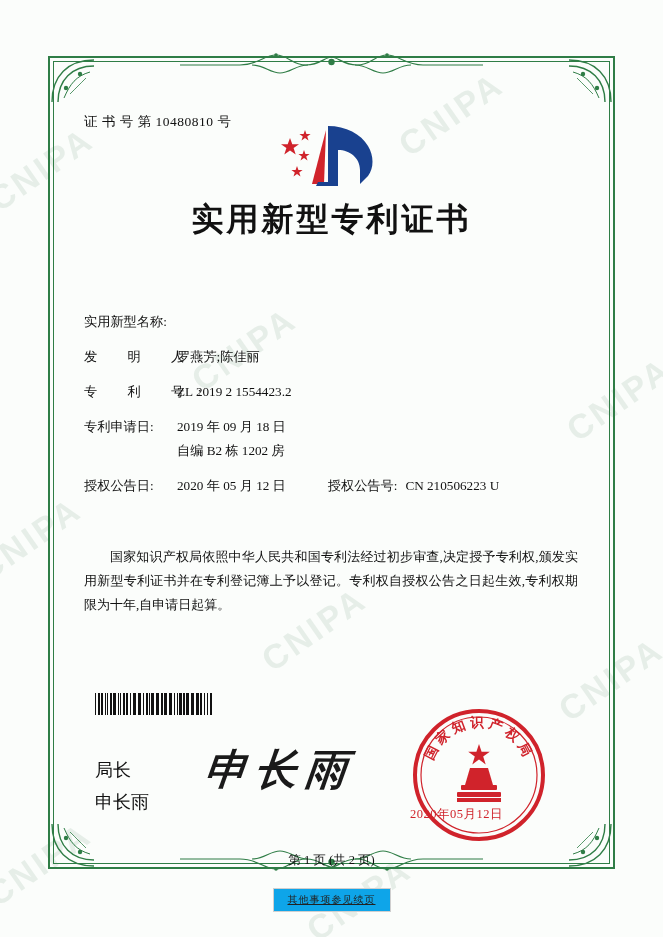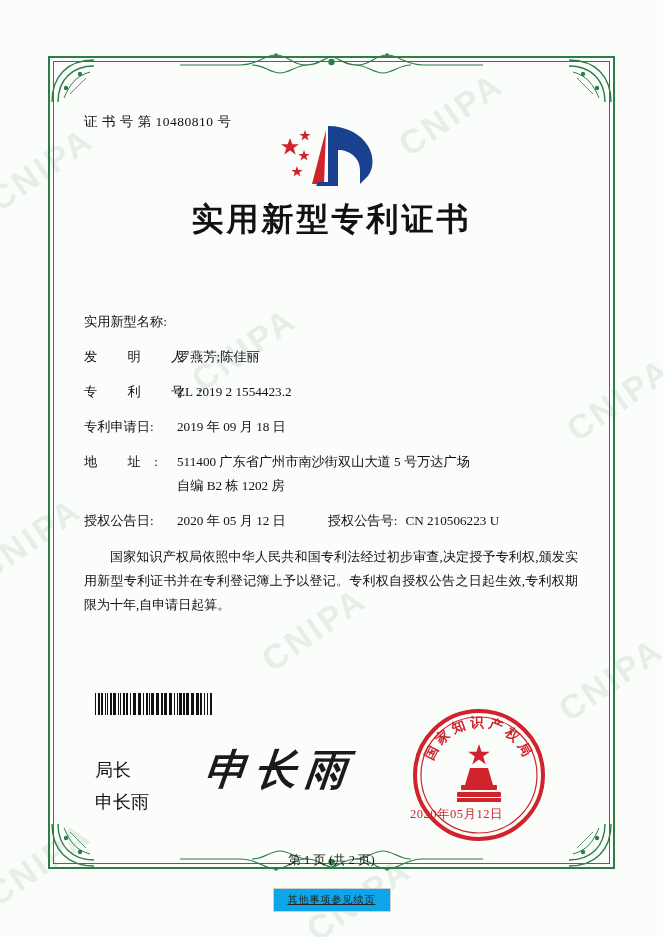--- a/index.html
+++ b/index.html
@@ -368,24 +368,20 @@
       <div class="flabel sp2">专 利 号:</div>
       <div class="fval">ZL 2019 2 1554423.2</div>
     </div>
 
     <div class="frow">
       <div class="flabel">专利申请日:</div>
       <div class="fval">2019 年 09 月 18 日</div>
     </div>
 
 
-    <div class="frow">
-      <div class="flabel sp2">地 址:</div>
-      <div class="fval">511400 广东省广州市南沙街双山大道 5 号万达广场</div>
-    </div>
     <div class="addr2">自编 B2 栋 1202 房</div>
 
     <div class="frow two">
       <div class="flabel">授权公告日:</div>
       <div class="fval">2020 年 05 月 12 日</div>
       <div class="second-label">授权公告号:</div>
       <div class="fval" style="margin-left:8px">CN 210506223 U</div>
     </div>
 
   </div>

